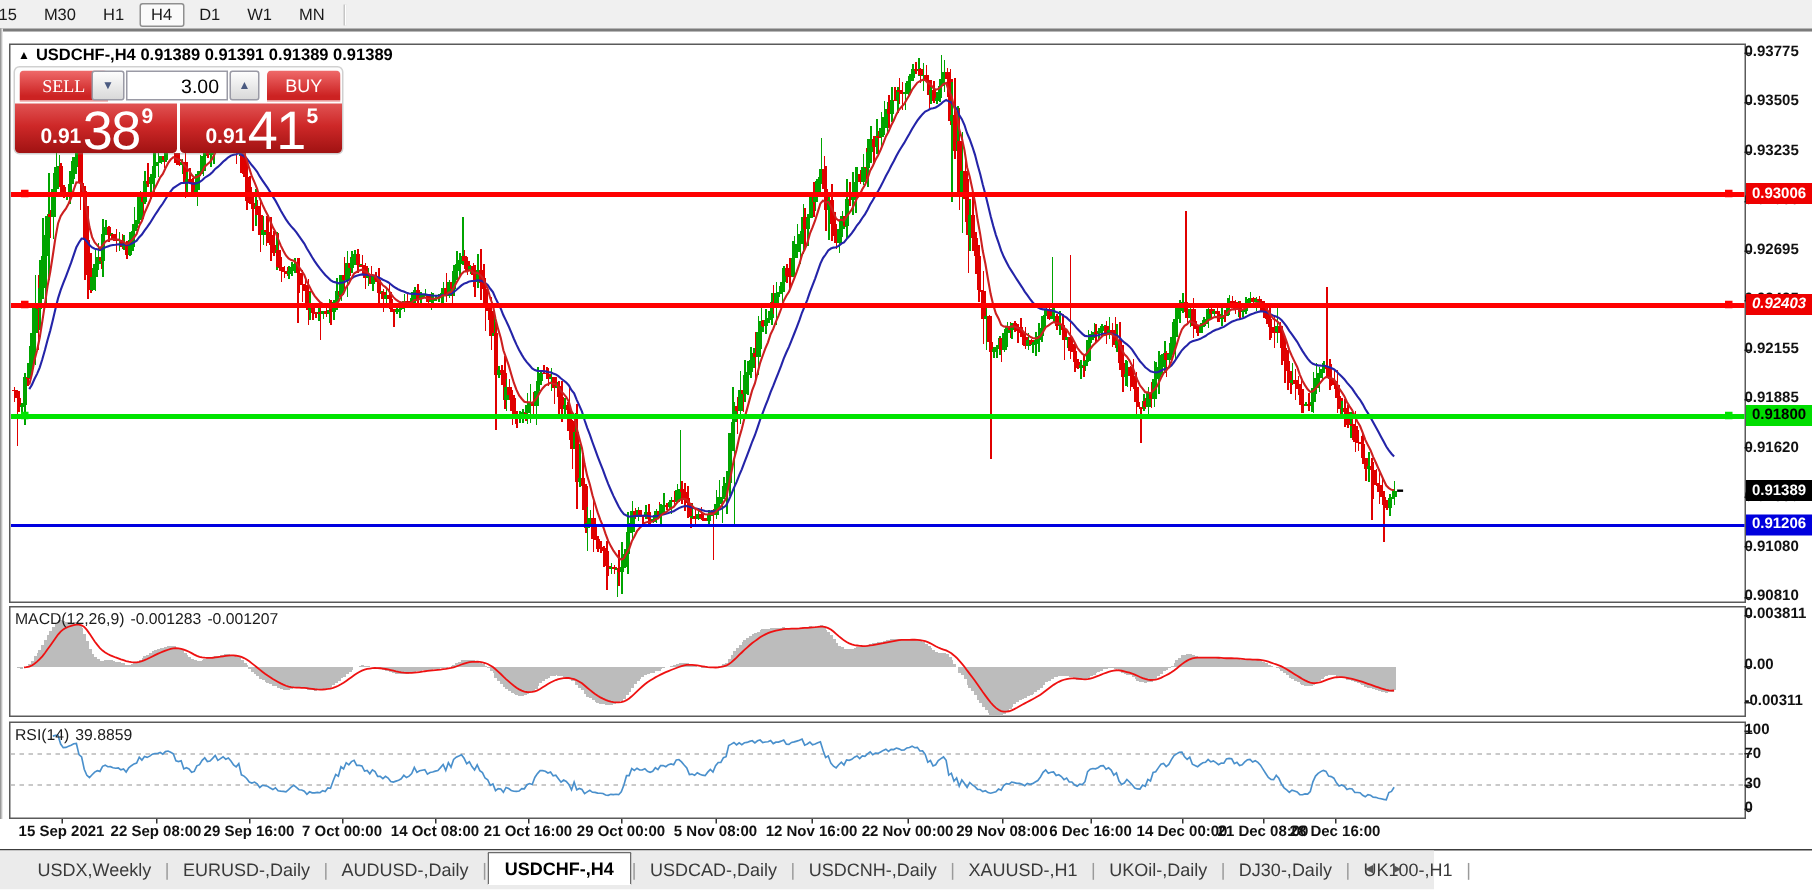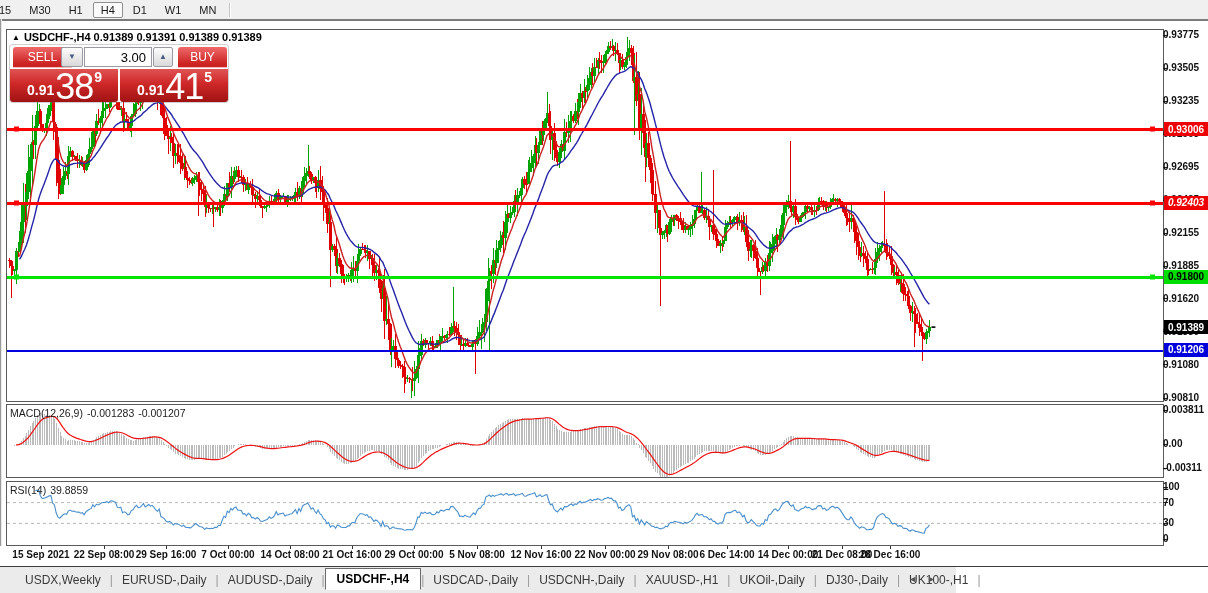--- a/index.html
+++ b/index.html
@@ -32,21 +32,21 @@
   .ind-label{position:absolute;left:10px;font-size:10.5px;color:#1c1c1c;z-index:5;white-space:nowrap;}
   #macd-label{top:407px;}
   #rsi-label{top:484px;}
   .ind-label span{margin-right:4px;}
 
   
   #trade-panel{position:absolute;left:10px;top:45px;width:218px;height:57px;background:#fdfdfd;
     border-radius:3px;z-index:6;box-shadow:0 0 0 1px rgba(120,120,120,.35);}
   .tp-btn{position:absolute;top:2px;height:20px;color:#fff;font-size:12px;text-align:center;line-height:20px;
     background:linear-gradient(180deg,#ef6a6a,#cc2222 85%);border-radius:3px 3px 0 0;border-bottom:1px solid #f2bdbd;}
-  #sell-btn{left:3px;width:59px;}
+  #sell-btn{left:3px;width:59px;font-family:Liberation Serif, serif;}
   #buy-btn{left:168px;width:49px;border-radius:3px 3px 0 0;}
   .spin-btn{position:absolute;top:2px;width:22px;height:20px;background:linear-gradient(180deg,#fdfdfd,#d9d9d9);
     border:1px solid #9a9aa5;box-sizing:border-box;border-radius:2px;text-align:center;line-height:17px;font-size:8px;color:#4a5a80;}
   #vol-down{left:51px;}
   #vol-up{left:143px;width:20px;}
   #vol-input{position:absolute;left:74px;top:2px;width:68px;height:20px;border:1px solid #9a9aa5;box-sizing:border-box;
     font-family:"Liberation Sans",sans-serif;font-size:13px;text-align:right;padding-right:5px;color:#000;background:#fff;}
   .big-quote{position:absolute;top:24px;width:108px;height:33px;color:#fff;
     background:linear-gradient(180deg,#e05353 0%,#ce2828 45%,#a01212 100%);
     display:flex;align-items:flex-end;justify-content:center;border-radius:0 0 3px 3px;}
@@ -1805,21 +1805,21 @@
       <div class="tx-label" style="left: 414px;">29 Oct 00:00</div>
       <div class="tx-tick" style="left: 477px;"></div>
       <div class="tx-label" style="left: 477px;">5 Nov 08:00</div>
       <div class="tx-tick" style="left: 541px;"></div>
       <div class="tx-label" style="left: 541px;">12 Nov 16:00</div>
       <div class="tx-tick" style="left: 605px;"></div>
       <div class="tx-label" style="left: 605px;">22 Nov 00:00</div>
       <div class="tx-tick" style="left: 668px;"></div>
       <div class="tx-label" style="left: 668px;">29 Nov 08:00</div>
       <div class="tx-tick" style="left: 727px;"></div>
-      <div class="tx-label" style="left: 727px;">6 Dec 14:00</div>
+      <div class="tx-label" style="left: 727px;">6 Dec 16:00</div>
       <div class="tx-tick" style="left: 788px;"></div>
       <div class="tx-label" style="left: 788px;">14 Dec 00:00</div>
       <div class="tx-tick" style="left: 842px;"></div>
       <div class="tx-label" style="left: 842px;">21 Dec 08:00</div>
       <div class="tx-tick" style="left: 890px;"></div>
       <div class="tx-label" style="left: 890px;">28 Dec 16:00</div>
     </div>
   <div id="tab-strip-line"></div>
   <div id="tab-bar">
       <div class="tab">USDX,Weekly</div>

